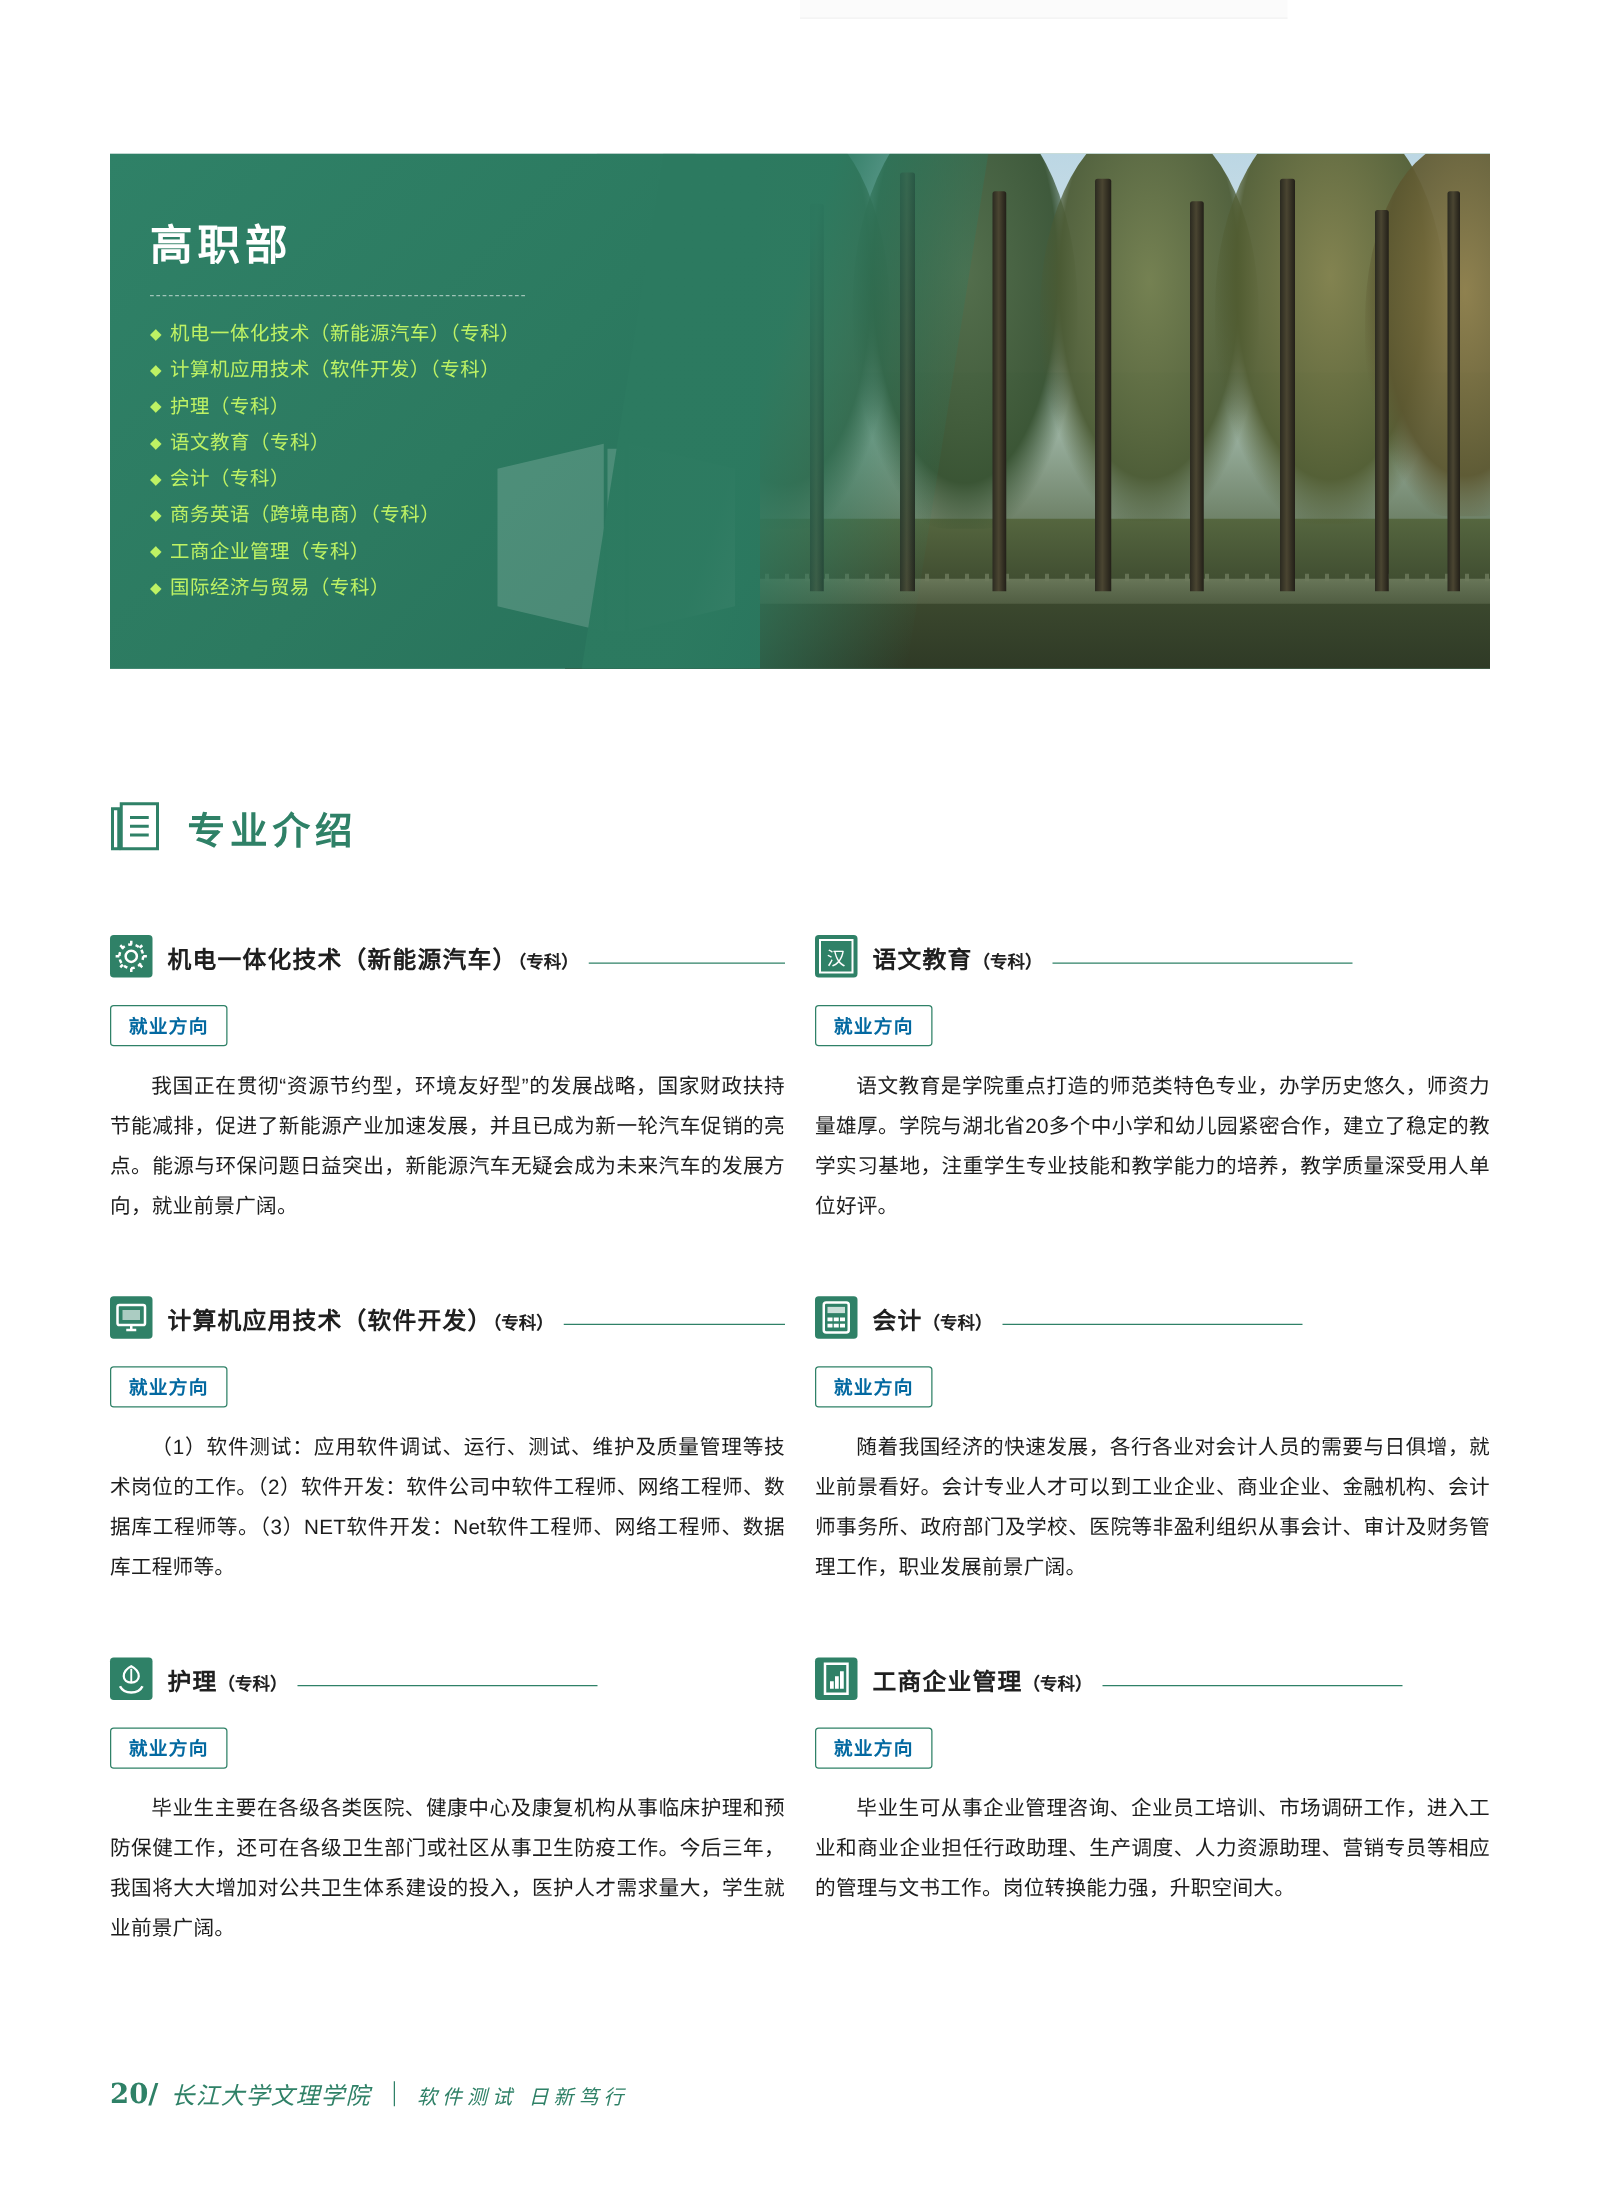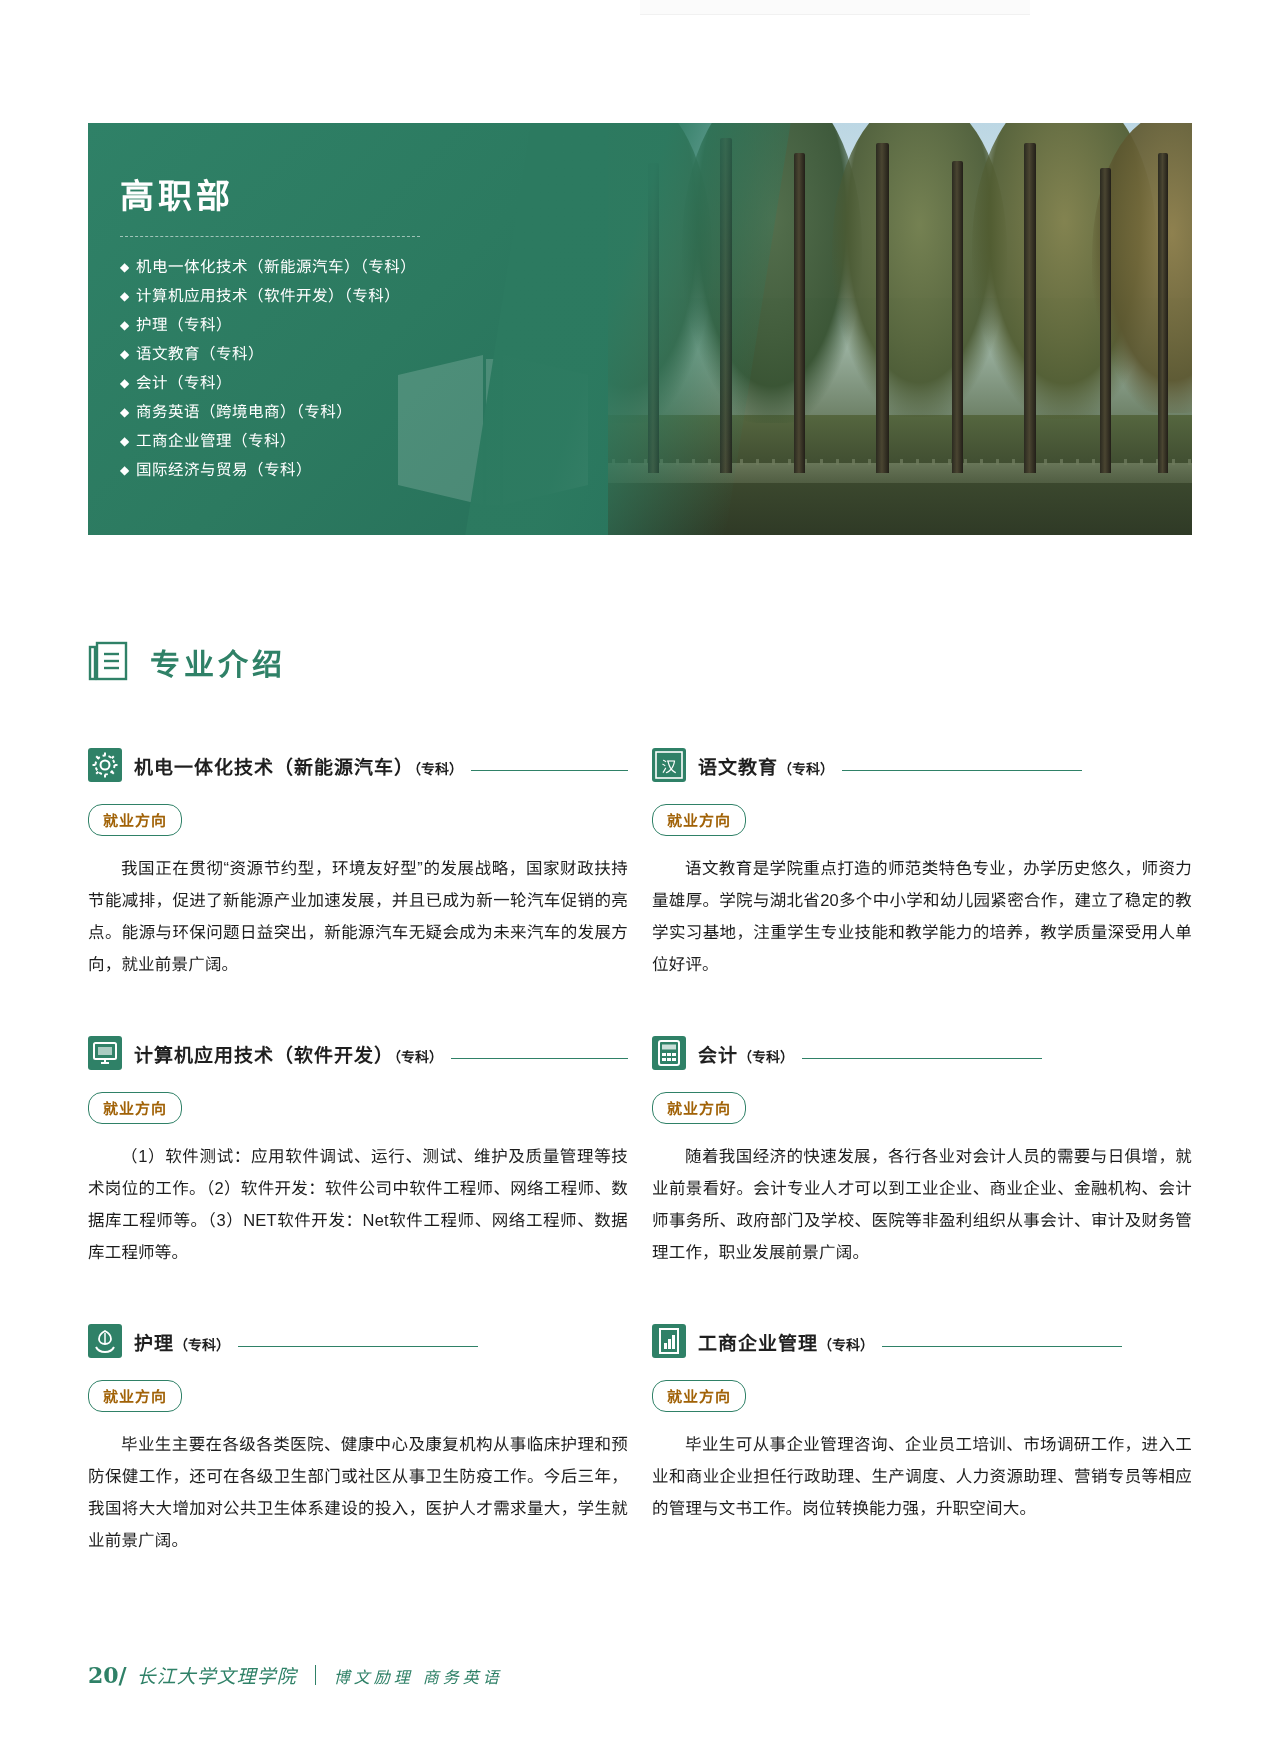--- a/index.html
+++ b/index.html
@@ -133,21 +133,21 @@
     width: 300px;
     border-top: 1px dashed rgba(255,255,255,.55);
     margin-bottom: 16px;
   }
   .major-list {
     list-style: none;
     margin: 0;
     padding: 0;
   }
   .major-list li {
-    color: #ffffff;
+    color: #bef264;
     font-family: "DejaVu Serif", "Liberation Serif", serif;
     font-size: 15.5px;
     line-height: 28px;
     letter-spacing: .5px;
     white-space: nowrap;
   }
   .major-list li .dia {
     display: inline-block;
     width: 16px;
     font-size: 12px;
@@ -223,23 +223,23 @@
     flex: 1 1 auto;
     height: 1px;
     background: #2f8167;
     margin-left: -4px;
     margin-bottom: -10px;
     max-width: 240px;
   }
   .tag {
     display: inline-block;
     border: 1px solid #2f8167;
-    border-radius: 14px;
-    color: #a16207;
-    font-family: Liberation Serif, serif;
+    border-radius: 3px;
+    color: #0369a1;
+    font-family: Liberation Mono, monospace;
     font-weight: bold;
     font-size: 15px;
     letter-spacing: 1px;
     padding: 4px 14px 5px 14px;
     margin-bottom: 16px;
   }
   .para {
     font-size: 16.5px;
     line-height: 32px;
     color: #1c1c1c;
@@ -464,16 +464,16 @@
       <div class="tag">就业方向</div>
       <p class="para">毕业生可从事企业管理咨询、企业员工培训、市场调研工作，进入工业和商业企业担任行政助理、生产调度、人力资源助理、营销专员等相应的管理与文书工作。岗位转换能力强，升职空间大。</p>
     </div>
 
   </div>
 
   <div class="footer">
     <span class="page-no">20/</span>
     <span class="footer-brand">长江大学文理学院</span>
     <span class="footer-div"></span>
-    <span class="footer-motto">博文励理 商务英语</span>
+    <span class="footer-motto">软件测试 日新笃行</span>
   </div>
 
 </div>
 
 </body></html>

